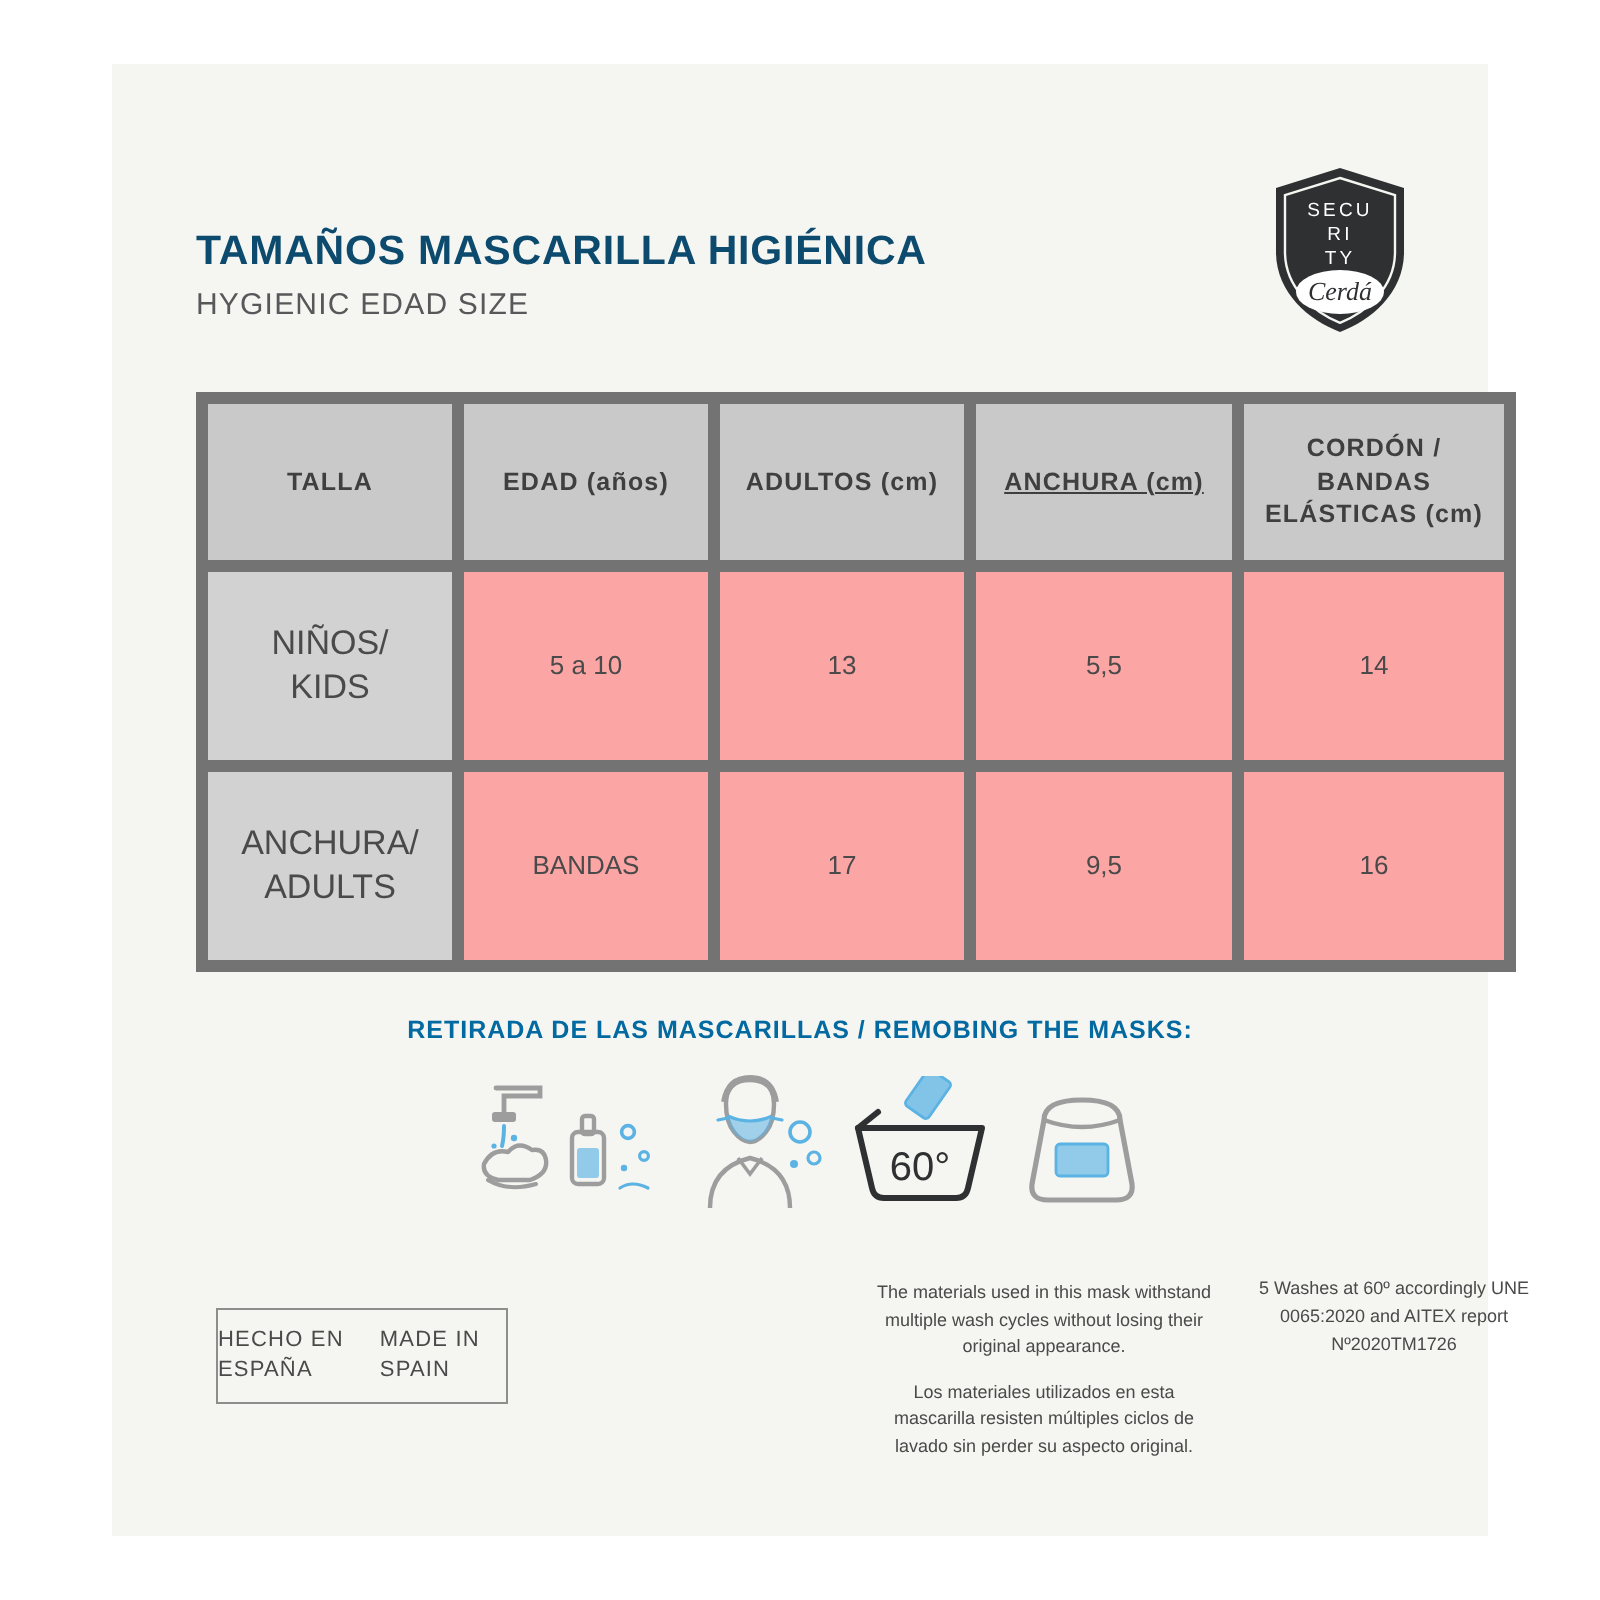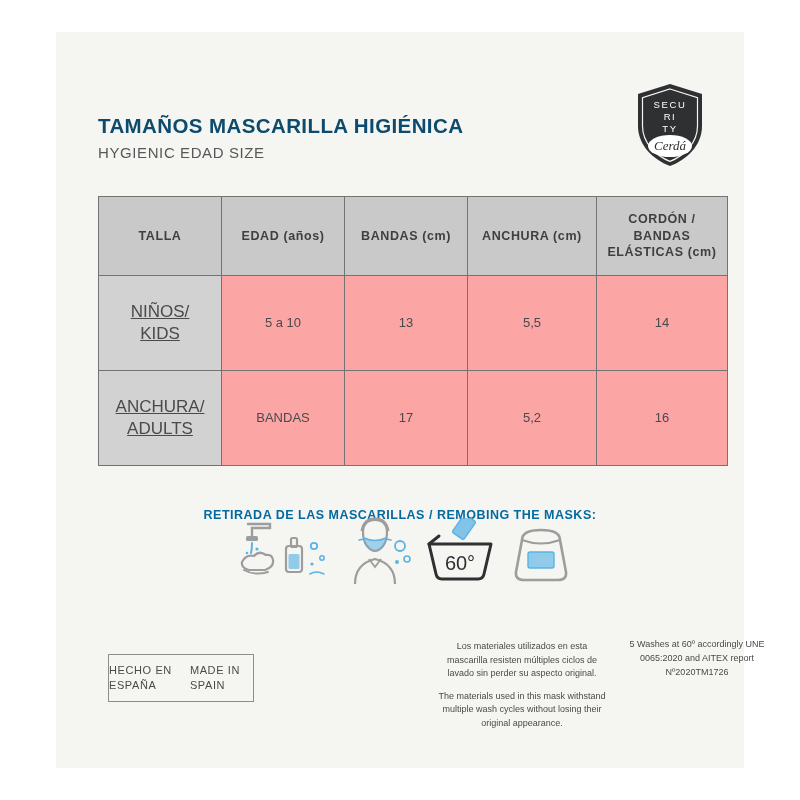--- a/index.html
+++ b/index.html
@@ -66,21 +66,21 @@
   
   .table {
     position: absolute;
     left: 42px;
     top: 164px;
     width: 604px;
     border-collapse: collapse;
     table-layout: fixed;
   }
   .table td, .table th {
-    border: 1px solid #737373;
+    border: 6px solid #737373;
     text-align: center;
     vertical-align: middle;
   }
   .thead-cell {
     background: #c9c9c9;
     height: 70px;
     font-size: 12.5px;
     font-weight: bold;
     letter-spacing: 0.6px;
     color: #3f3f3f;
@@ -92,44 +92,43 @@
     height: 86px;
     font-size: 13px;
     color: #4a4a4a;
     line-height: 1.3;
     font-weight: normal;
     padding: 4px 2px;
   }
   .row-cell.first {
     background: #d2d2d2;
     font-size: 17px;
-    text-decoration: underline;
   }
   .col-talla { width: 118px; }
   .col-edad  { width: 118px; }
   .col-alt   { width: 118px; }
-  .col-anch  { width: 124px; }
+  .col-anch  { width: 124px; text-decoration: underline; }
   .col-cord  { width: 126px; }
 
   
   .removal-title {
     position: absolute;
     left: 0;
     right: 0;
     top: 476px;
     text-align: center;
     font-size: 12.5px;
     font-weight: bold;
     letter-spacing: 0.5px;
     color: #0369a1;
   }
   .icon-row {
     position: absolute;
     left: 180px;
-    top: 480px;
+    top: 500px;
     width: 340px;
     height: 78px;
     display: flex;
     align-items: center;
     justify-content: space-between;
   }
   .icon-row .ic { display: block; }
 
   
   .madein {
@@ -209,21 +208,21 @@
         <ellipse cx="36" cy="64" rx="22" ry="11" fill="#ffffff"></ellipse>
         <text x="36" y="68" text-anchor="middle" fill="#2f3032" font-family="Liberation Serif, serif" font-style="italic" font-size="13">Cerdá</text>
       </svg>
     </div>
 
     <table class="table">
       <thead>
         <tr>
           <th class="thead-cell col-talla">TALLA</th>
           <th class="thead-cell col-edad">EDAD (años)</th>
-          <th class="thead-cell col-alt">BANDAS (cm)</th>
+          <th class="thead-cell col-alt">ADULTOS (cm)</th>
           <th class="thead-cell col-anch">ANCHURA (cm)</th>
           <th class="thead-cell col-cord">CORDÓN / BANDAS ELÁSTICAS (cm)</th>
         </tr>
       </thead>
       <tbody>
         <tr>
           <td class="row-cell first">
             <div>NIÑOS/</div>
             <div>KIDS</div>
           </td>
@@ -232,21 +231,21 @@
           <td class="row-cell">5,5</td>
           <td class="row-cell">14</td>
         </tr>
         <tr>
           <td class="row-cell first">
             <div>ANCHURA/</div>
             <div>ADULTS</div>
           </td>
           <td class="row-cell">BANDAS</td>
           <td class="row-cell">17</td>
-          <td class="row-cell">5,2</td>
+          <td class="row-cell">9,5</td>
           <td class="row-cell">16</td>
         </tr>
       </tbody>
     </table>
 
     <div class="removal-title">RETIRADA DE LAS MASCARILLAS / REMOBING THE MASKS:</div>
 
     <div class="icon-row">
 
       <svg class="ic" width="96" height="70" viewBox="0 0 96 70">
@@ -295,22 +294,22 @@
       </svg>
     </div>
 
     <div class="madein">
       <div>HECHO EN ESPAÑA</div>
       <div>MADE IN SPAIN</div>
     </div>
 
 
     <div class="mat-text">
+      <p>The materials used in this mask withstand multiple wash cycles without losing their original appearance.</p>
       <p>Los materiales utilizados en esta mascarilla resisten múltiples ciclos de lavado sin perder su aspecto original.</p>
-      <p>The materials used in this mask withstand multiple wash cycles without losing their original appearance.</p>
     </div>
 
     <div class="cert-text">
       <p>5 Washes at 60º accordingly UNE 0065:2020 and AITEX report Nº2020TM1726</p>
     </div>
 
   </div>
 </div>
 
 </body></html>

